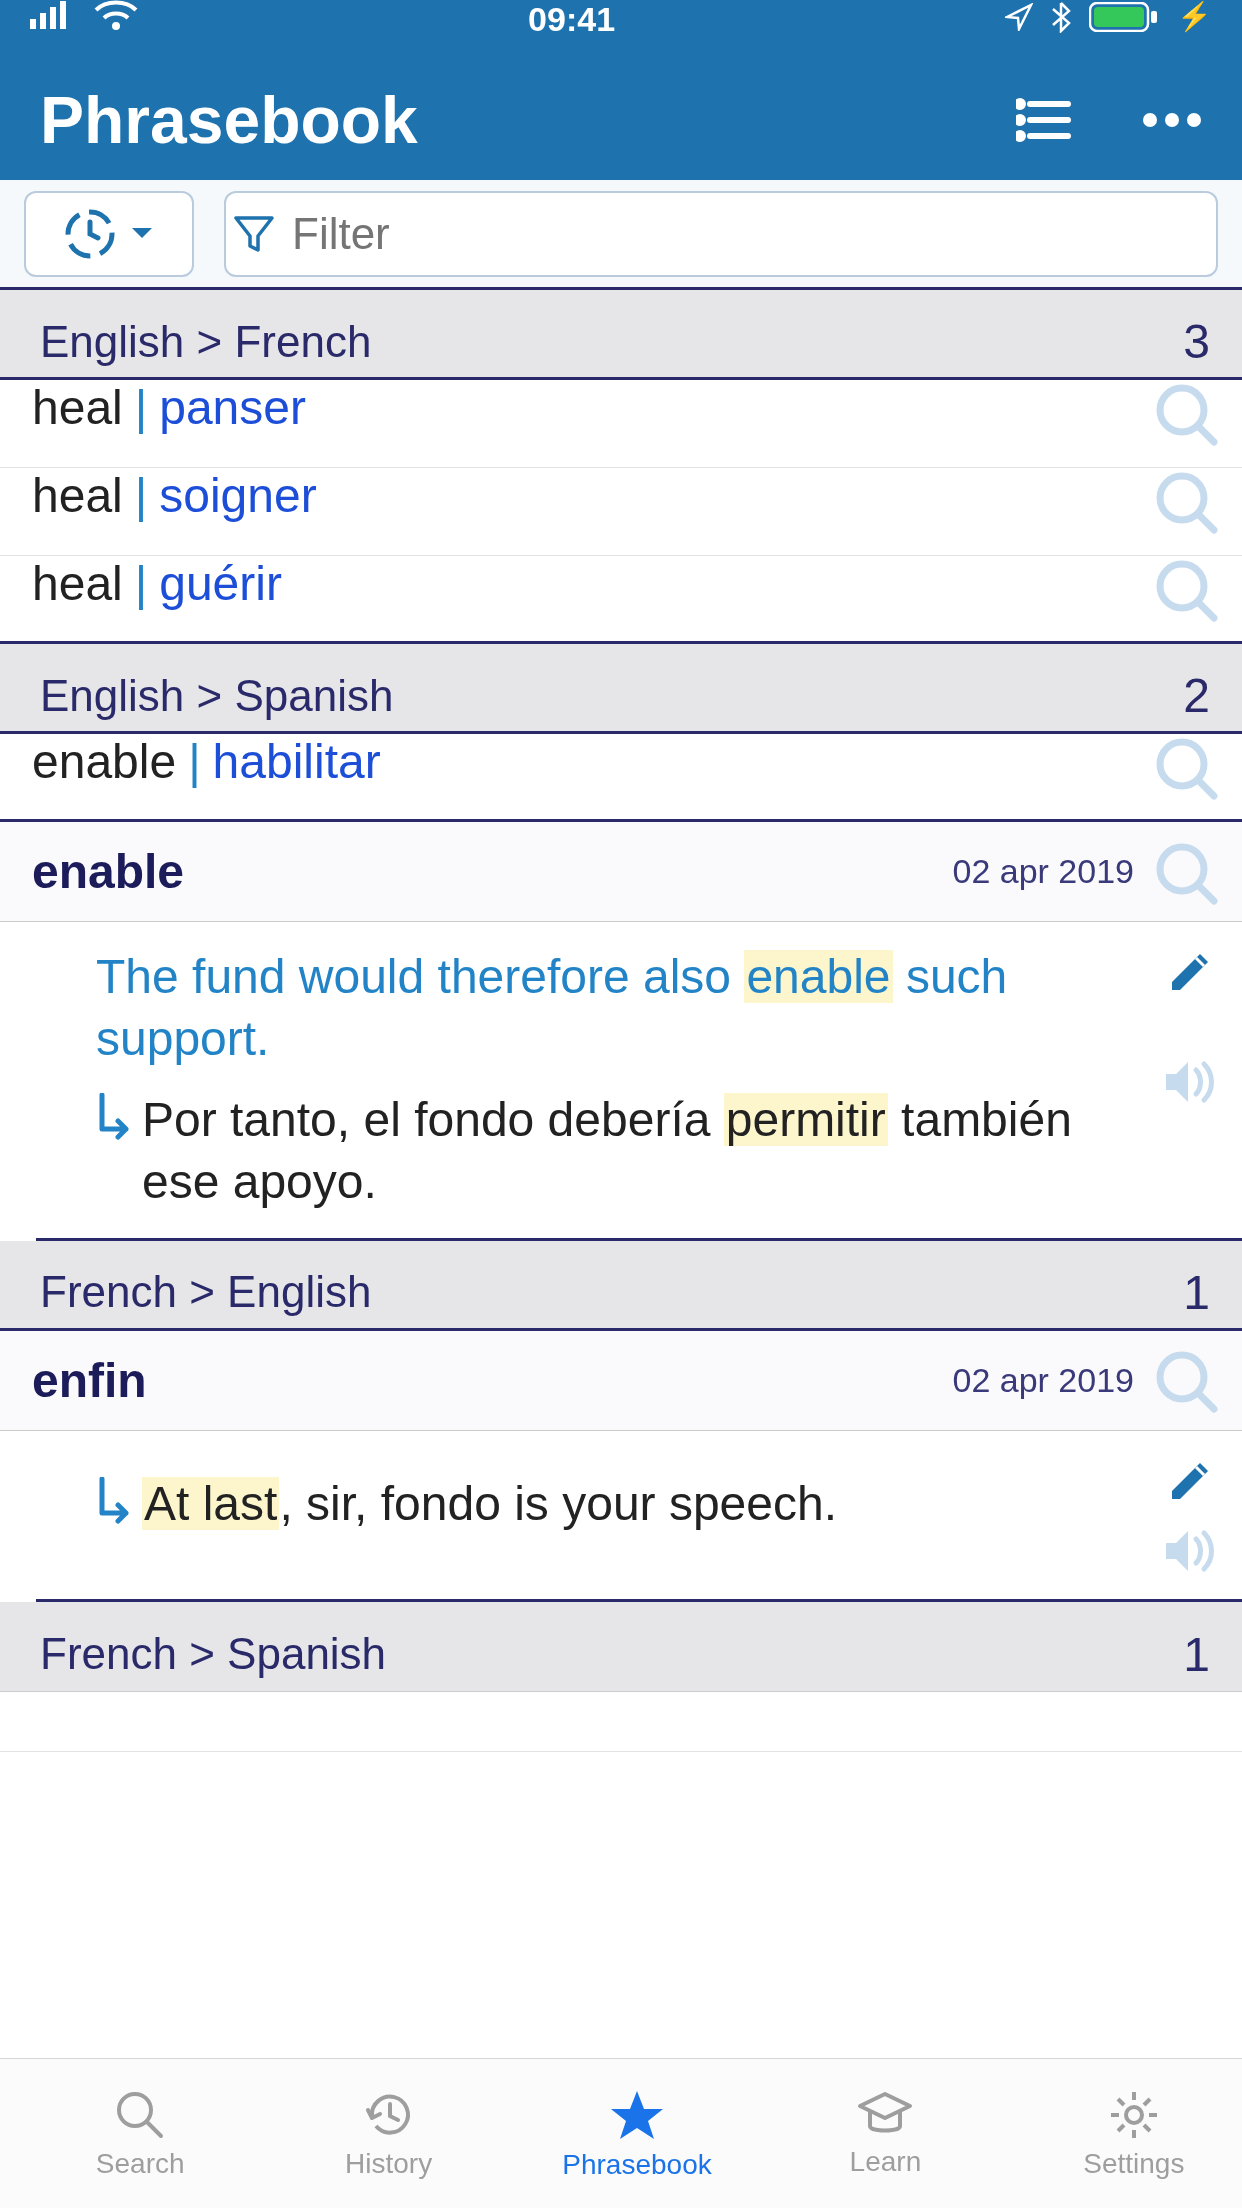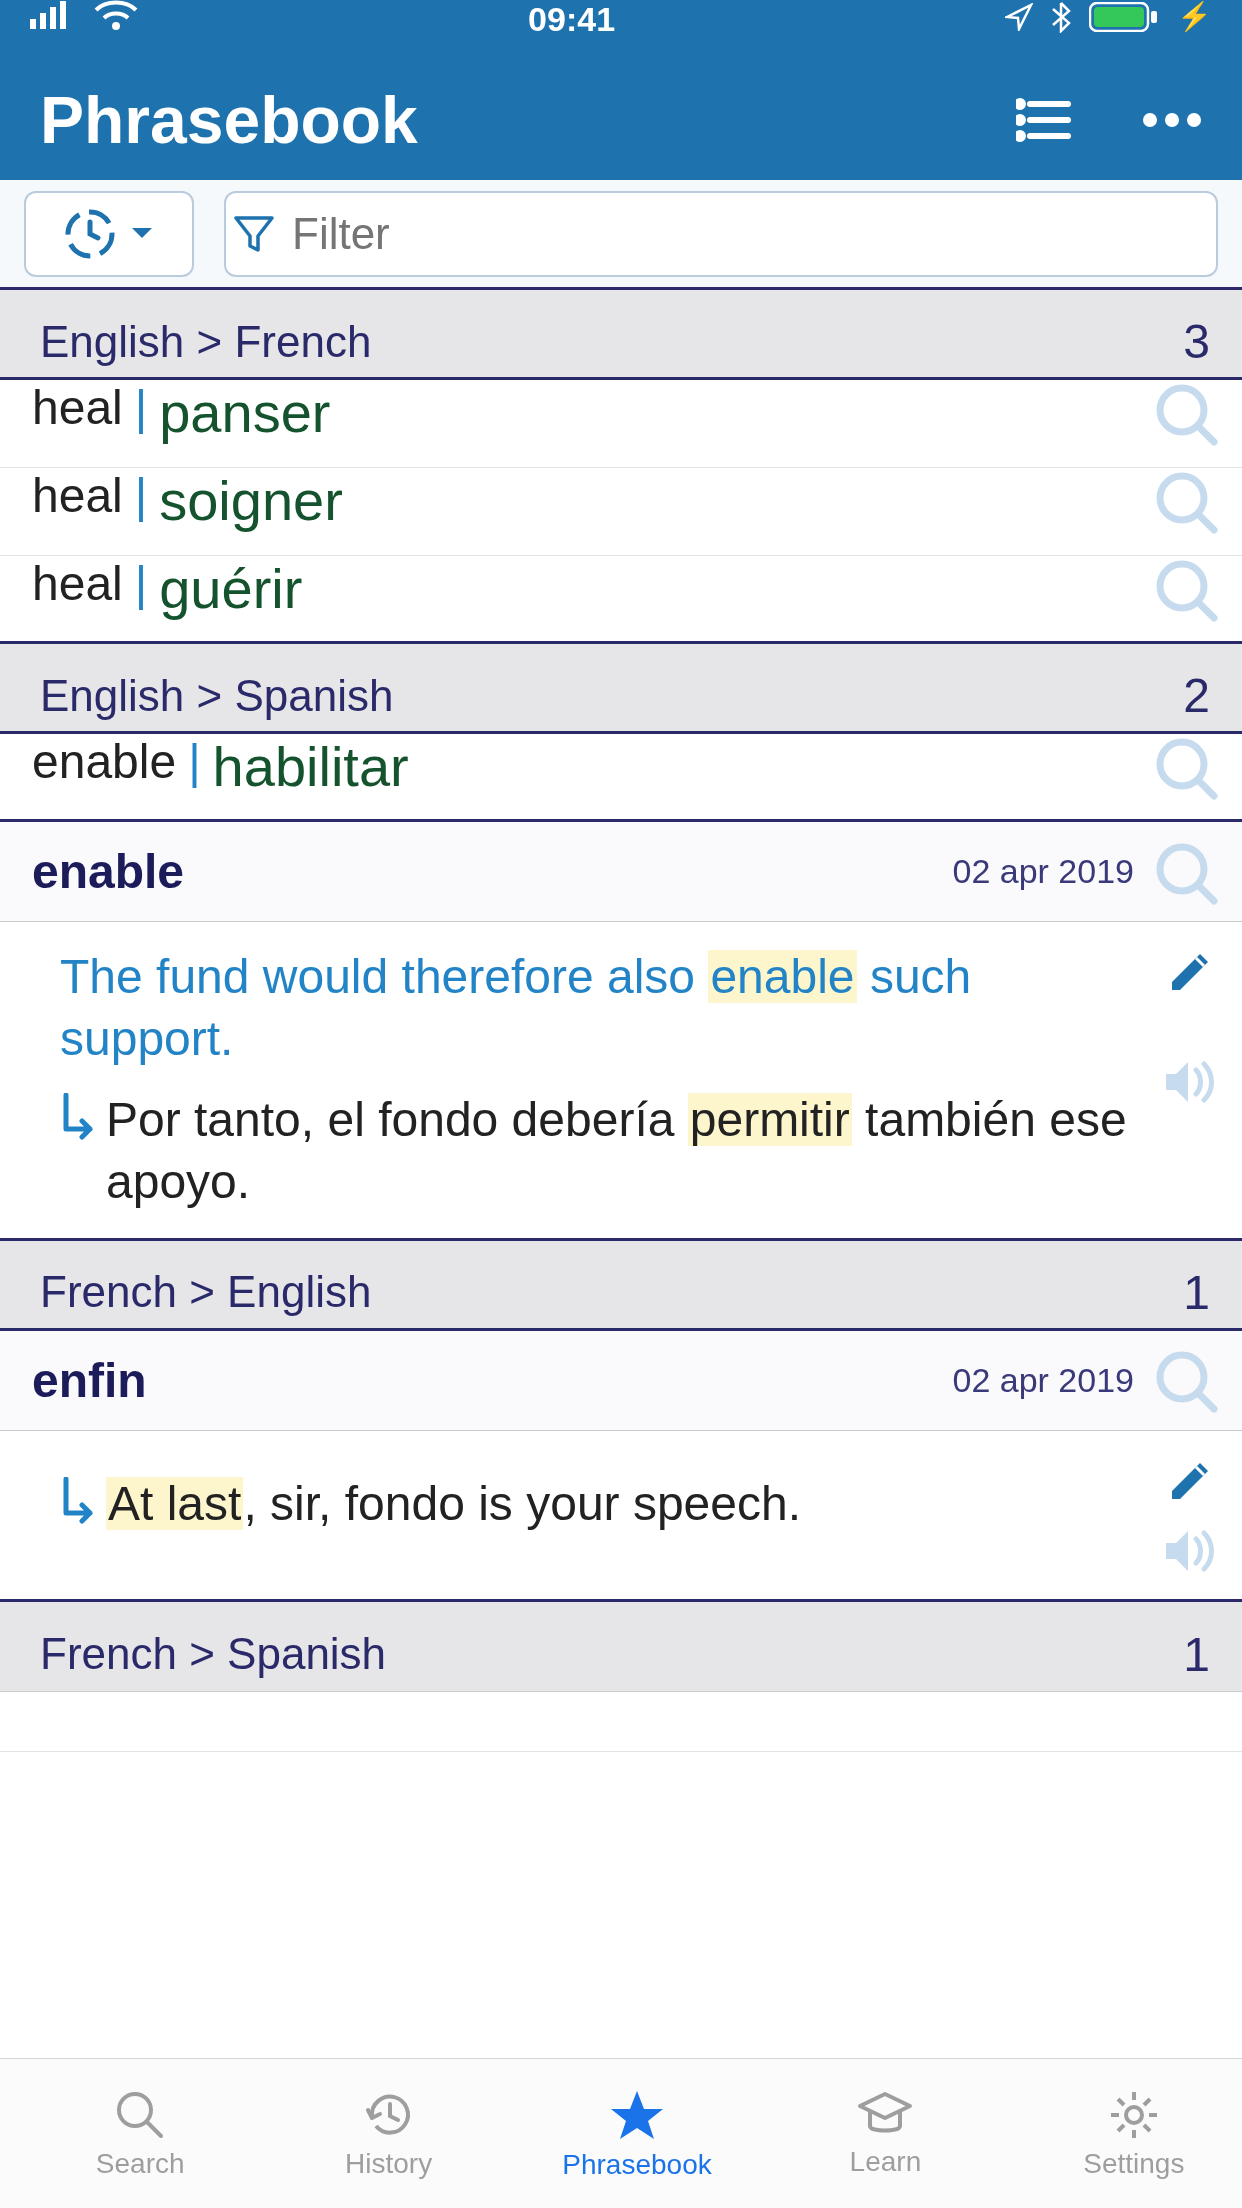--- a/index.html
+++ b/index.html
@@ -14,26 +14,26 @@
   .sort-btn { width: 170px; height: 86px; border: 2px solid #b9cbdc; border-radius: 12px; display: flex; align-items: center; justify-content: center; gap: 14px; background: #fff; }
   .filter-input-wrap { flex: 1; height: 86px; border: 2px solid #b9cbdc; border-radius: 12px; display: flex; align-items: center; padding: 0 8px; gap: 18px; background: #fff; }
   .filter-input { border: none; outline: none; font-size: 44px; color: #888; width: 100%; background: transparent; }
   .section-header { height: 90px; background: #e6e6e9; display: flex; align-items: center; justify-content: space-between; padding: 16px 32px 0 40px; border-bottom: 3px solid #2a2a6a; }
   .section-title { font-size: 44px; color: #2a2a6a; font-weight: 400; }
   .section-count { font-size: 48px; color: #2a2a6a; }
   .entry-row { height: 88px; display: flex; align-items: flex-start; padding: 0 24px 0 32px; border-bottom: 1px solid #e3e3e3; background: #fff; }
   .entry-row.last-in-section { border-bottom: 3px solid #2a2a6a; }
   .entry-source { font-size: 48px; color: #222; }
   .entry-sep { font-size: 48px; color: #2284c6; margin: 0 12px; }
-  .entry-target { font-size: 56px; color: #14532d; }
+  .entry-target { font-size: 48px; color: #1d4ed8; }
   .entry-right { margin-left: auto; display:flex; align-items:center; gap:24px; }
   .expanded-header { background: #fafafc; border-bottom: 1px solid #ccc; display: flex; align-items: center; padding: 0 24px 0 32px; height: 100px; }
   .expanded-word { font-size: 48px; font-weight: 700; color: #1c1c5a; flex: 1; }
   .expanded-date { font-size: 34px; color: #3a3a7a; margin-right: 18px; }
-  .example-block { padding: 24px 24px 24px 60px; background: #fff; display:flex; gap:24px; border-bottom:3px solid #2a2a6a; }
+  .example-block { padding: 24px 24px 24px 60px; background: #fff; display:flex; gap:24px; border-bottom:3px solid #2a2a6a;margin-left:36px; }
   .example-text { flex:1; }
   .example-src { font-size: 48px; color: #2284c6; line-height: 1.3; }
   .example-tgt-wrap { display: flex; align-items: flex-start; margin-top: 18px; }
   .example-arrow { flex-shrink:0; margin-right: 10px; margin-top:4px; }
   .example-tgt { font-size: 48px; color: #222; line-height: 1.3; }
   mark { background: #fdf6cc; color: inherit; padding: 0 2px; }
   .side-icons { display:flex; flex-direction:column; align-items:center; justify-content:space-between; height:160px; }
   .tab-bar { position: absolute; bottom: 0; left: 0; right: 0; height: 150px; background: #fbfbfb; border-top: 1px solid #d6d6d6; display: flex; }
   .tab-item { flex: 1; display: flex; flex-direction: column; align-items: center; justify-content: center; gap: 6px; padding-left: 32px; }
   .tab-label { font-size: 28px; color: #9e9e9e; }

